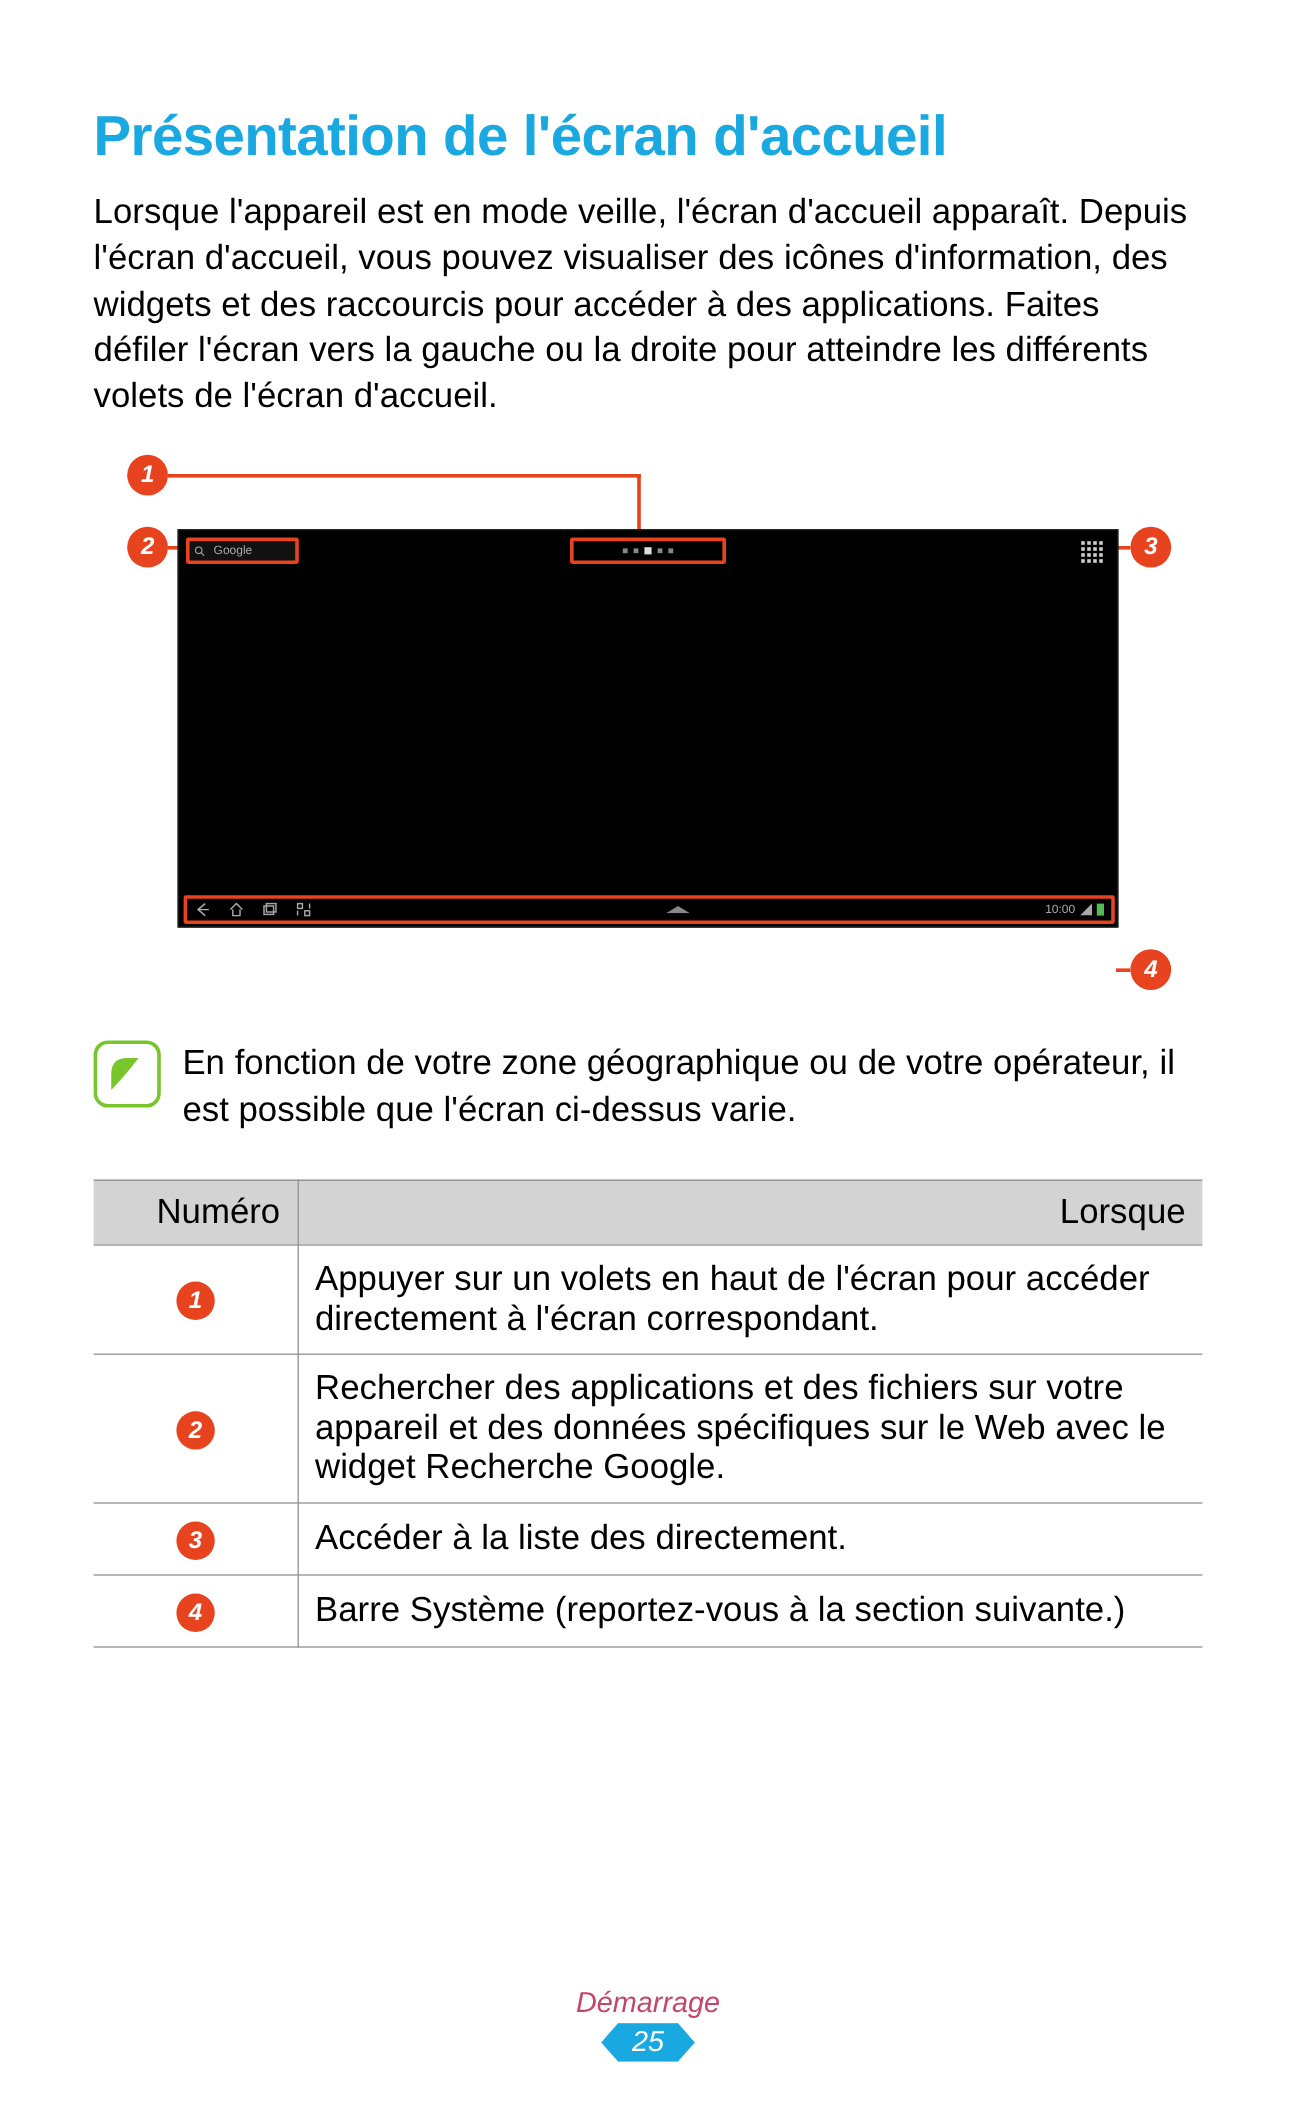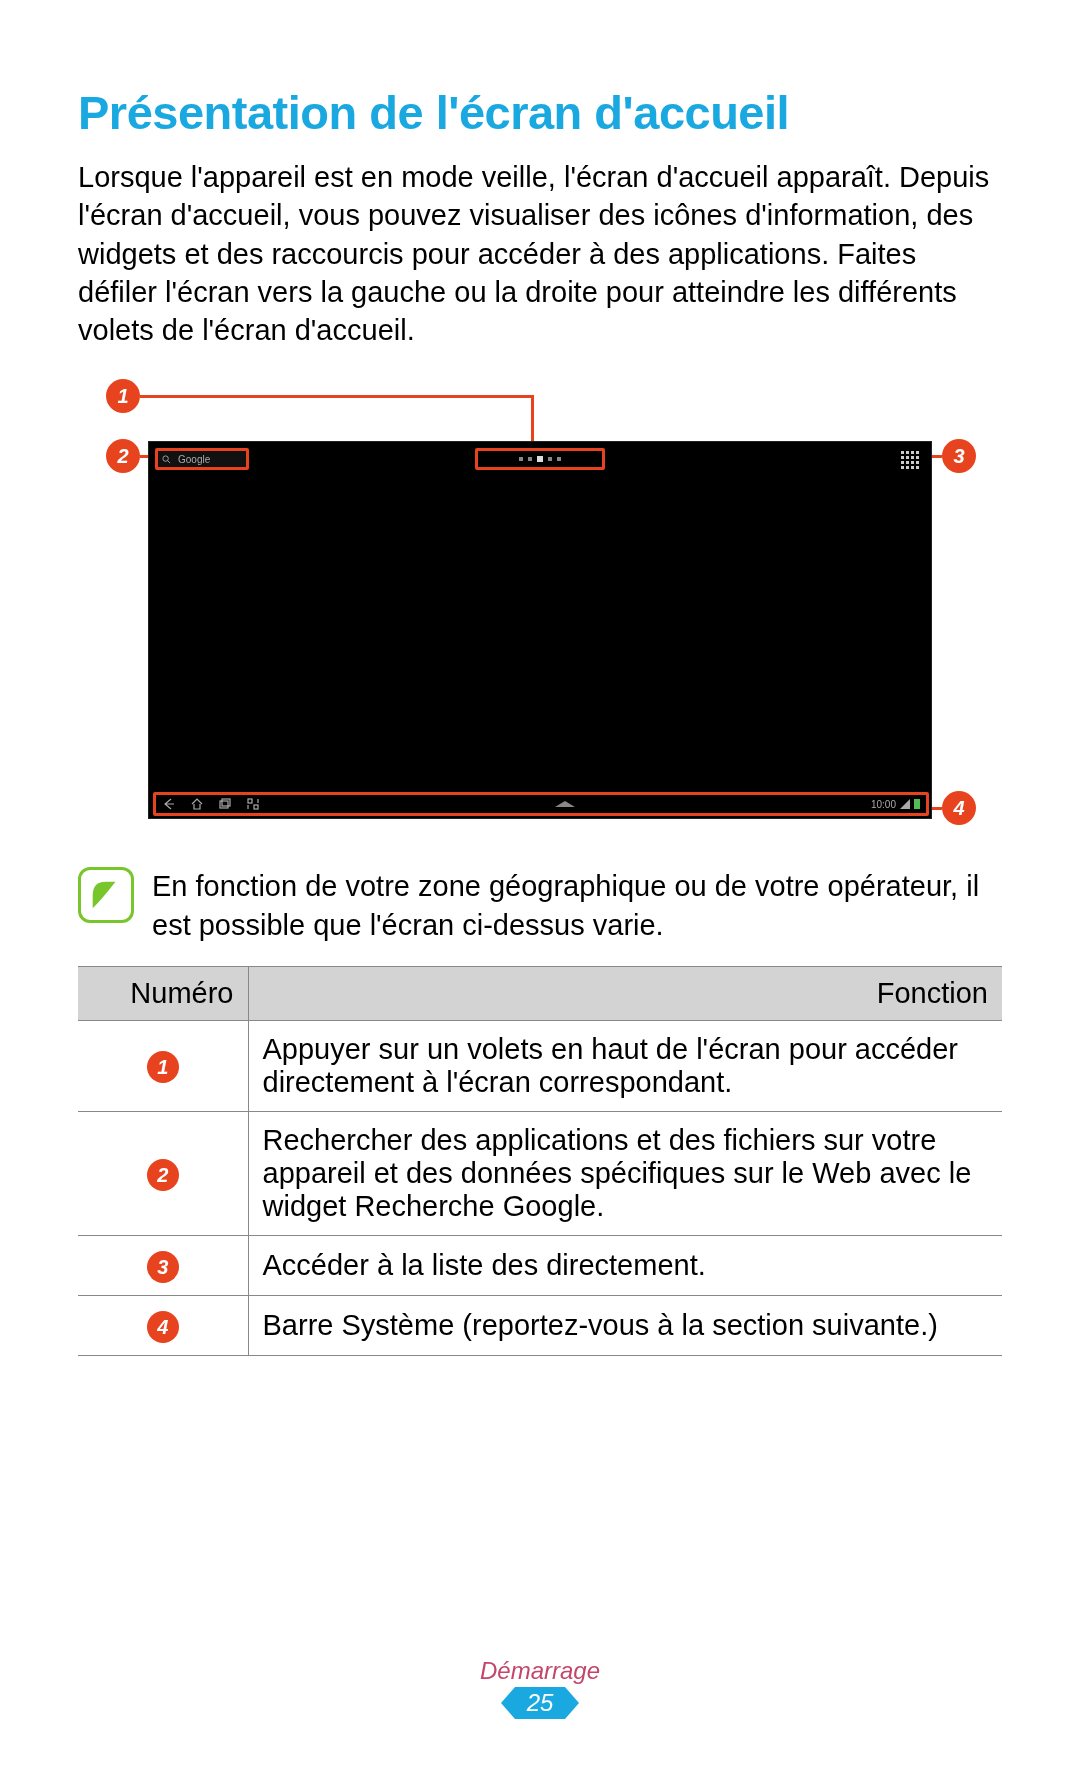--- a/index.html
+++ b/index.html
@@ -55,21 +55,21 @@
   .leader-v {
     position: absolute;
     width: 3px;
     background: #e8431f;
   }
   .device {
     position: absolute;
     left: 58px;
     top: 62px;
     width: 784px;
-    height: 378px;
+    height: 332px;
     background: #000;
     border: 1px solid #222;
   }
   .highlight-box {
     position: absolute;
     border: 3px solid #e8431f;
     border-radius: 2px;
   }
   .hb-search { left: 6px; top: 6px; width: 94px; height: 22px; background:#111; }
   .hb-search span { color:#aaa; font-size:10px; padding-left:4px; display:flex; align-items:center; gap:3px; height:100%;}
@@ -87,21 +87,21 @@
   .sysbar-mid svg { fill:#888;}
   .sysbar-right { display:flex; align-items:center; gap:4px; color:#aaa; font-size:10px;}
   .sysbar-right .signal { width:10px; height:10px;}
   .sysbar-right .batt { width:6px; height:10px; background:#5b5;}
 
   
   .note-row {
     display: flex;
     gap: 18px;
     align-items: flex-start;
-    margin-bottom: 22px;
+    margin-bottom: 39px;
   }
   .note-icon {
     width: 56px;
     height: 56px;
     border: 3px solid #79c62c;
     border-radius: 12px;
     display: flex;
     align-items: center;
     justify-content: center;
     flex-shrink: 0;
@@ -292,21 +292,21 @@
           <path d="M6 34 L6 20 Q6 6 20 6 L30 6 Q16 24 6 34 Z"></path>
         </svg>
     </div>
     <div class="note-text">En fonction de votre zone géographique ou de votre opérateur, il est possible que l'écran ci-dessus varie.</div>
   </div>
 
   <table class="func-table">
     <thead>
       <tr>
         <th>Numéro</th>
-        <th>Fonction</th>
+        <th>Lorsque</th>
       </tr>
     </thead>
     <tbody>
       <tr>
         <td class="num-cell"><span class="num-badge">1</span></td>
         <td>Appuyer sur un volets en haut de l'écran pour accéder directement à l'écran correspondant.</td>
       </tr>
       <tr>
         <td class="num-cell"><span class="num-badge">2</span></td>
         <td>Rechercher des applications et des fichiers sur votre appareil et des données spécifiques sur le Web avec le widget Recherche Google.</td>

